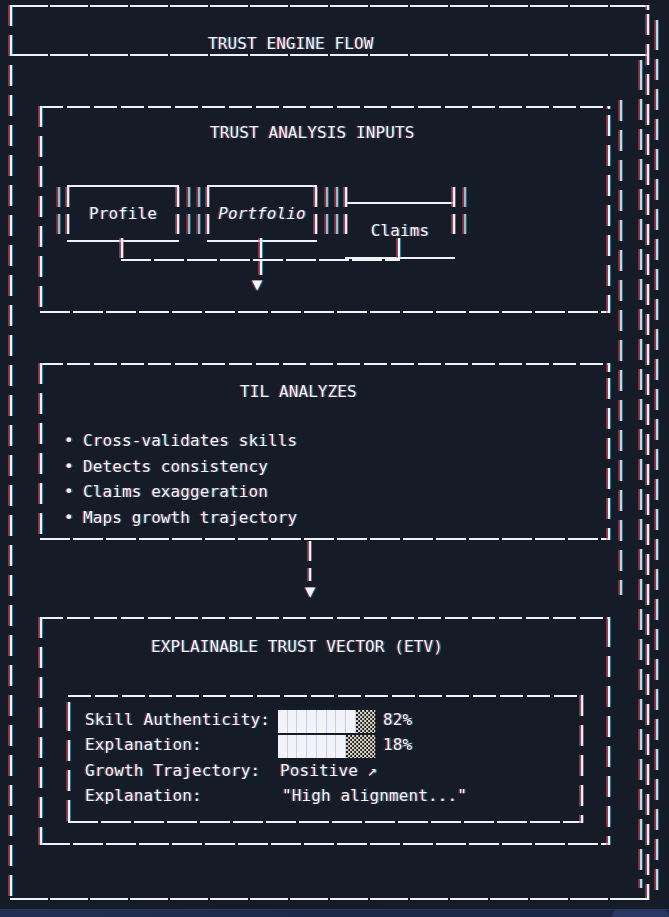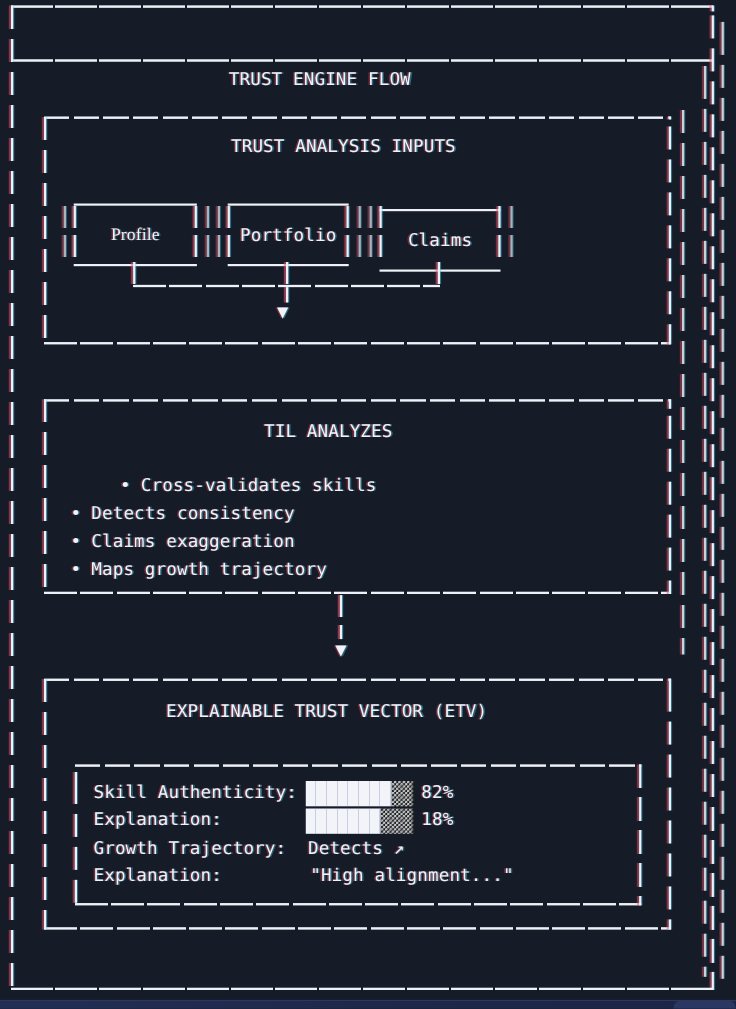--- a/index.html
+++ b/index.html
@@ -78,74 +78,74 @@
   }
   .taskbar-pill{
     position:absolute;left:612px;top:909px;width:57px;height:8px;
     background:#2b3763;border-radius:8px 8px 0 0;
   }
 </style>
 </head>
 <body>
 
 <div class="hl" style="left:10px;top:5px;width:640px;"></div>
-<div class="t" style="left:208px;top:33px;margin-top:28px;">TRUST ENGINE FLOW</div>
+<div class="t" style="left:208px;top:33px;">TRUST ENGINE FLOW</div>
 <div class="hl" style="left:10px;top:54px;width:640px;"></div>
 <div class="vl" style="left:10px;top:5px;height:895px;"></div>
 <div class="vl p2" style="left:647px;top:5px;height:895px;"></div>
 <div class="hl" style="left:10px;top:898px;width:640px;"></div>
 
 <div class="vl p3 dim" style="left:656px;top:14px;height:879px;"></div>
 <div class="vl p2 dim" style="left:640px;top:60px;height:828px;"></div>
 <div class="vl dim" style="left:620px;top:100px;height:495px;"></div>
 
 <div class="hl dash" style="left:40px;top:106px;width:570px;"></div>
 <div class="hl mid" style="left:40px;top:311px;width:570px;"></div>
 <div class="vl" style="left:40px;top:106px;height:207px;"></div>
 <div class="vl p2" style="left:608px;top:106px;height:207px;"></div>
 <div class="t" style="left:210px;top:122px;">TRUST ANALYSIS INPUTS</div>
 
 <div class="node" style="left:67px;top:185px;width:112px;">
-  <span class="t" style="position:static;font-family:Liberation Serif, serif;">Profile</span>
+  <span class="t" style="position:static;">Profile</span>
 </div>
 <div class="vs" style="left:67px;top:187px;height:49px;"></div>
 <div class="vs" style="left:177px;top:187px;height:49px;"></div>
 <div class="vs dim" style="left:58px;top:187px;height:49px;opacity:.7;"></div>
 <div class="vs dim" style="left:188px;top:187px;height:49px;opacity:.7;"></div>
 
 <div class="node" style="left:207px;top:185px;width:110px;">
-  <span class="t" style="position:static;">Portfolio</span>
+  <span class="t" style="position:static;font-style:italic;">Portfolio</span>
 </div>
 <div class="vs" style="left:207px;top:187px;height:49px;"></div>
 <div class="vs" style="left:315px;top:187px;height:49px;"></div>
 <div class="vs dim" style="left:198px;top:187px;height:49px;opacity:.7;"></div>
 <div class="vs dim" style="left:326px;top:187px;height:49px;opacity:.7;"></div>
 
-<div class="node" style="left:345px;top:190px;width:110px;">
+<div class="node" style="left:345px;top:202px;width:110px;">
   <span class="t" style="position:static;">Claims</span>
 </div>
 <div class="vs" style="left:345px;top:187px;height:49px;"></div>
 <div class="vs" style="left:453px;top:187px;height:49px;"></div>
 <div class="vs dim" style="left:336px;top:187px;height:49px;opacity:.7;"></div>
 <div class="vs dim" style="left:464px;top:187px;height:49px;opacity:.7;"></div>
 
 <div class="vs" style="left:121px;top:238px;height:22px;"></div>
 <div class="vs" style="left:260px;top:238px;height:22px;"></div>
 <div class="vs" style="left:398px;top:238px;height:22px;"></div>
 <div class="hl mid" style="left:121px;top:259px;width:279px;"></div>
 <div class="vs" style="left:260px;top:261px;height:14px;"></div>
 <div class="arrowhead" style="left:246px;top:276px;">▼</div>
 
 <div class="hl dash" style="left:40px;top:363px;width:570px;"></div>
 <div class="hl mid" style="left:40px;top:538px;width:570px;"></div>
 <div class="vl" style="left:40px;top:363px;height:177px;"></div>
 <div class="vl p3" style="left:608px;top:363px;height:177px;"></div>
 <div class="t" style="left:240px;top:381px;">TIL ANALYZES</div>
 
-<div class="t bullet-line" style="left:64px;top:430px;margin-left:45px;"><span class="bullet">•</span><span>Cross-validates skills</span></div>
+<div class="t bullet-line" style="left:64px;top:430px;"><span class="bullet">•</span><span>Cross-validates skills</span></div>
 <div class="t bullet-line" style="left:64px;top:456px;"><span class="bullet">•</span><span>Detects consistency</span></div>
 <div class="t bullet-line" style="left:64px;top:481px;"><span class="bullet">•</span><span>Claims exaggeration</span></div>
 <div class="t bullet-line" style="left:64px;top:507px;"><span class="bullet">•</span><span>Maps growth trajectory</span></div>
 
 <div class="vs" style="left:309px;top:541px;height:40px;"></div>
 <div class="arrowhead" style="left:299px;top:583px;">▼</div>
 
 <div class="hl dash" style="left:40px;top:617px;width:570px;"></div>
 <div class="hl mid" style="left:40px;top:843px;width:570px;"></div>
 <div class="vl" style="left:40px;top:617px;height:228px;"></div>
@@ -165,19 +165,19 @@
 <div class="t" style="left:383px;top:709px;">82%</div>
 
 <div class="t" style="left:85px;top:734px;">Explanation:</div>
 <div class="bar" style="top:735px;">
   <span class="bar-fill" style="width: 67.9px;"></span>
   <span class="bar-rest" style="width: 29.1px;"></span>
 </div>
 <div class="t" style="left:383px;top:734px;">18%</div>
 
 <div class="t" style="left:85px;top:760px;">Growth Trajectory:</div>
-<div class="t" style="left:280px;top:760px;">Detects ↗</div>
+<div class="t" style="left:280px;top:760px;">Positive ↗</div>
 
 <div class="t" style="left:85px;top:785px;">Explanation:</div>
 <div class="t" style="left:282px;top:785px;">"High alignment..."</div>
 
 <div class="taskbar"></div>
 <div class="taskbar-pill"></div>
 
 </body></html>

